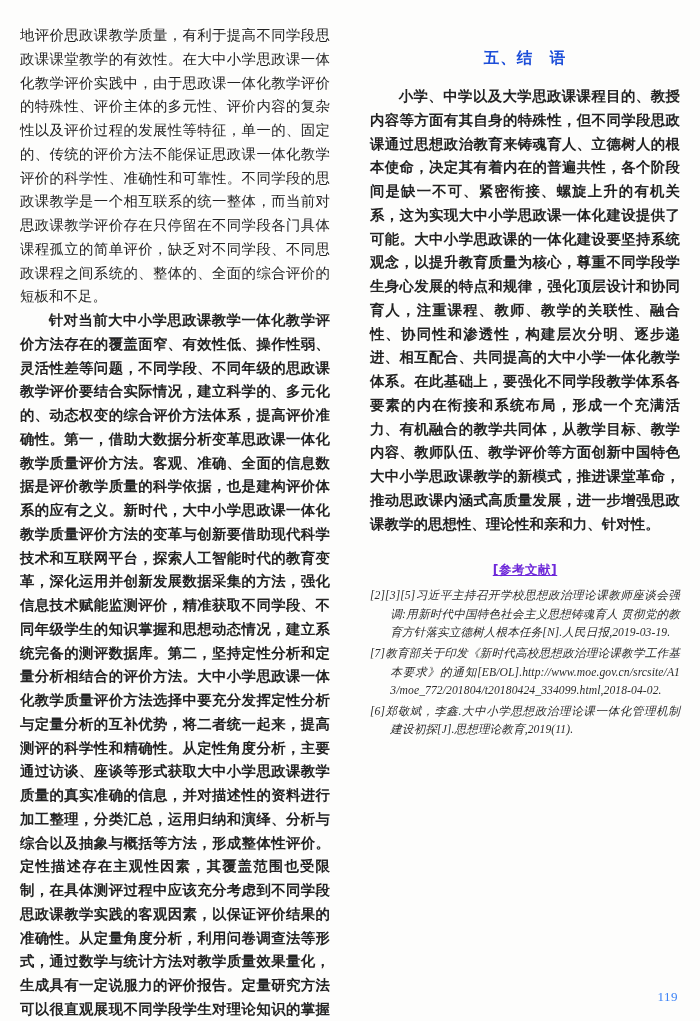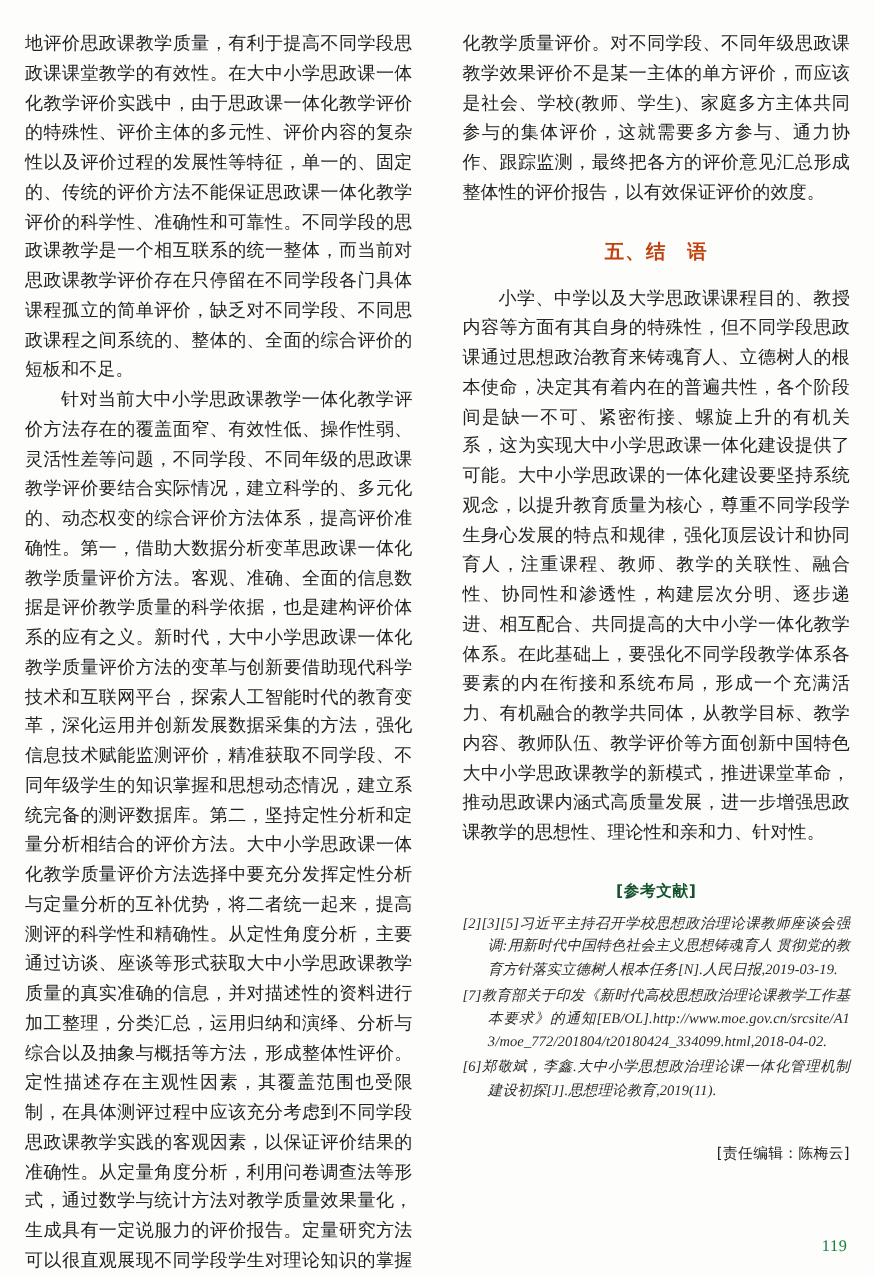--- a/index.html
+++ b/index.html
@@ -51,44 +51,46 @@
     line-height: 23.75px;
     text-align: justify;
     text-justify: inter-ideograph;
     letter-spacing: 0.1px;
     color: #232323;
     text-indent: 0;
   }
 
   p.body-text.indent {
     text-indent: 2em;
+    font-weight: bold;
   }
 
   h2.section-heading {
     margin: 24px 0 16px 0;
     font-family: "DejaVu Sans", "Liberation Sans", sans-serif;
     font-size: 15.5px;
     font-weight: bold;
     text-align: center;
     letter-spacing: 1px;
-    color: #c2410c;
+    color: #1d4ed8;
   }
 
   .refs-block {
     margin-top: 26px;
   }
 
   h3.refs-heading {
     margin: 0 0 8px 0;
     font-family: "DejaVu Sans", "Liberation Sans", sans-serif;
     font-size: 12.5px;
     font-weight: bold;
     text-align: center;
     letter-spacing: 0.5px;
-    color: #14532d;
+    color: #6d28d9;
+    text-decoration: underline;
   }
 
   p.ref-item {
     margin: 0 0 2px 0;
     font-size: 11.6px;
     line-height: 18.6px;
     text-align: justify;
     text-justify: inter-ideograph;
     color: #2b2b2b;
     padding-left: 1.75em;
@@ -108,51 +110,49 @@
     font-family: "DejaVu Sans", "Liberation Sans", sans-serif;
     letter-spacing: 0.3px;
   }
 
   .page-number {
     position: absolute;
     right: 22px;
     bottom: 16px;
     font-size: 13px;
     font-family: "Liberation Serif", "DejaVu Serif", serif;
-    color: #15803d;
+    color: #3b82f6;
     letter-spacing: 0.5px;
   }
 </style>
 </head>
 <body>
 
 <div id="page">
 
   <div class="columns">
 
     <div class="column col-left">
       <p class="body-text">地评价思政课教学质量，有利于提高不同学段思政课课堂教学的有效性。在大中小学思政课一体化教学评价实践中，由于思政课一体化教学评价的特殊性、评价主体的多元性、评价内容的复杂性以及评价过程的发展性等特征，单一的、固定的、传统的评价方法不能保证思政课一体化教学评价的科学性、准确性和可靠性。不同学段的思政课教学是一个相互联系的统一整体，而当前对思政课教学评价存在只停留在不同学段各门具体课程孤立的简单评价，缺乏对不同学段、不同思政课程之间系统的、整体的、全面的综合评价的短板和不足。</p>
       <p class="body-text indent">针对当前大中小学思政课教学一体化教学评价方法存在的覆盖面窄、有效性低、操作性弱、灵活性差等问题，不同学段、不同年级的思政课教学评价要结合实际情况，建立科学的、多元化的、动态权变的综合评价方法体系，提高评价准确性。第一，借助大数据分析变革思政课一体化教学质量评价方法。客观、准确、全面的信息数据是评价教学质量的科学依据，也是建构评价体系的应有之义。新时代，大中小学思政课一体化教学质量评价方法的变革与创新要借助现代科学技术和互联网平台，探索人工智能时代的教育变革，深化运用并创新发展数据采集的方法，强化信息技术赋能监测评价，精准获取不同学段、不同年级学生的知识掌握和思想动态情况，建立系统完备的测评数据库。第二，坚持定性分析和定量分析相结合的评价方法。大中小学思政课一体化教学质量评价方法选择中要充分发挥定性分析与定量分析的互补优势，将二者统一起来，提高测评的科学性和精确性。从定性角度分析，主要通过访谈、座谈等形式获取大中小学思政课教学质量的真实准确的信息，并对描述性的资料进行加工整理，分类汇总，运用归纳和演绎、分析与综合以及抽象与概括等方法，形成整体性评价。定性描述存在主观性因素，其覆盖范围也受限制，在具体测评过程中应该充分考虑到不同学段思政课教学实践的客观因素，以保证评价结果的准确性。从定量角度分析，利用问卷调查法等形式，通过数学与统计方法对教学质量效果量化，生成具有一定说服力的评价报告。定量研究方法可以很直观展现不同学段学生对理论知识的掌握程度，但对信仰、道德、情感、心理、人格等教学效果的内化与外化效果则难以完全给予准确评价，需与定性分析方法结合起来。第三，引入多元主体参与大中小学思政课一体</p>
     </div>
 
     <div class="column col-right">
-      <p class="body-text">化教学质量评价。对不同学段、不同年级思政课教学效果评价不是某一主体的单方评价，而应该是社会、学校(教师、学生)、家庭多方主体共同参与的集体评价，这就需要多方参与、通力协作、跟踪监测，最终把各方的评价意见汇总形成整体性的评价报告，以有效保证评价的效度。</p>
 
       <h2 class="section-heading">五、结　语</h2>
 
       <p class="body-text indent">小学、中学以及大学思政课课程目的、教授内容等方面有其自身的特殊性，但不同学段思政课通过思想政治教育来铸魂育人、立德树人的根本使命，决定其有着内在的普遍共性，各个阶段间是缺一不可、紧密衔接、螺旋上升的有机关系，这为实现大中小学思政课一体化建设提供了可能。大中小学思政课的一体化建设要坚持系统观念，以提升教育质量为核心，尊重不同学段学生身心发展的特点和规律，强化顶层设计和协同育人，注重课程、教师、教学的关联性、融合性、协同性和渗透性，构建层次分明、逐步递进、相互配合、共同提高的大中小学一体化教学体系。在此基础上，要强化不同学段教学体系各要素的内在衔接和系统布局，形成一个充满活力、有机融合的教学共同体，从教学目标、教学内容、教师队伍、教学评价等方面创新中国特色大中小学思政课教学的新模式，推进课堂革命，推动思政课内涵式高质量发展，进一步增强思政课教学的思想性、理论性和亲和力、针对性。</p>
 
       <div class="refs-block">
         <h3 class="refs-heading">[参考文献]</h3>
 
         <p class="ref-item">[2][3][5]习近平主持召开学校思想政治理论课教师座谈会强调:用新时代中国特色社会主义思想铸魂育人 贯彻党的教育方针落实立德树人根本任务[N].人民日报,2019-03-19.</p>
         <p class="ref-item">[7]教育部关于印发《新时代高校思想政治理论课教学工作基本要求》的通知[EB/OL].http://www.moe.gov.cn/srcsite/A13/moe_772/201804/t20180424_334099.html,2018-04-02.</p>
         <p class="ref-item">[6]郑敬斌，李鑫.大中小学思想政治理论课一体化管理机制建设初探[J].思想理论教育,2019(11).</p>
       </div>
 
-      <p class="editor-line">[责任编辑：陈梅云]</p>
     </div>
 
   </div>
 
   <div class="page-number">119</div>
 
 </div>
 
 </body></html>

